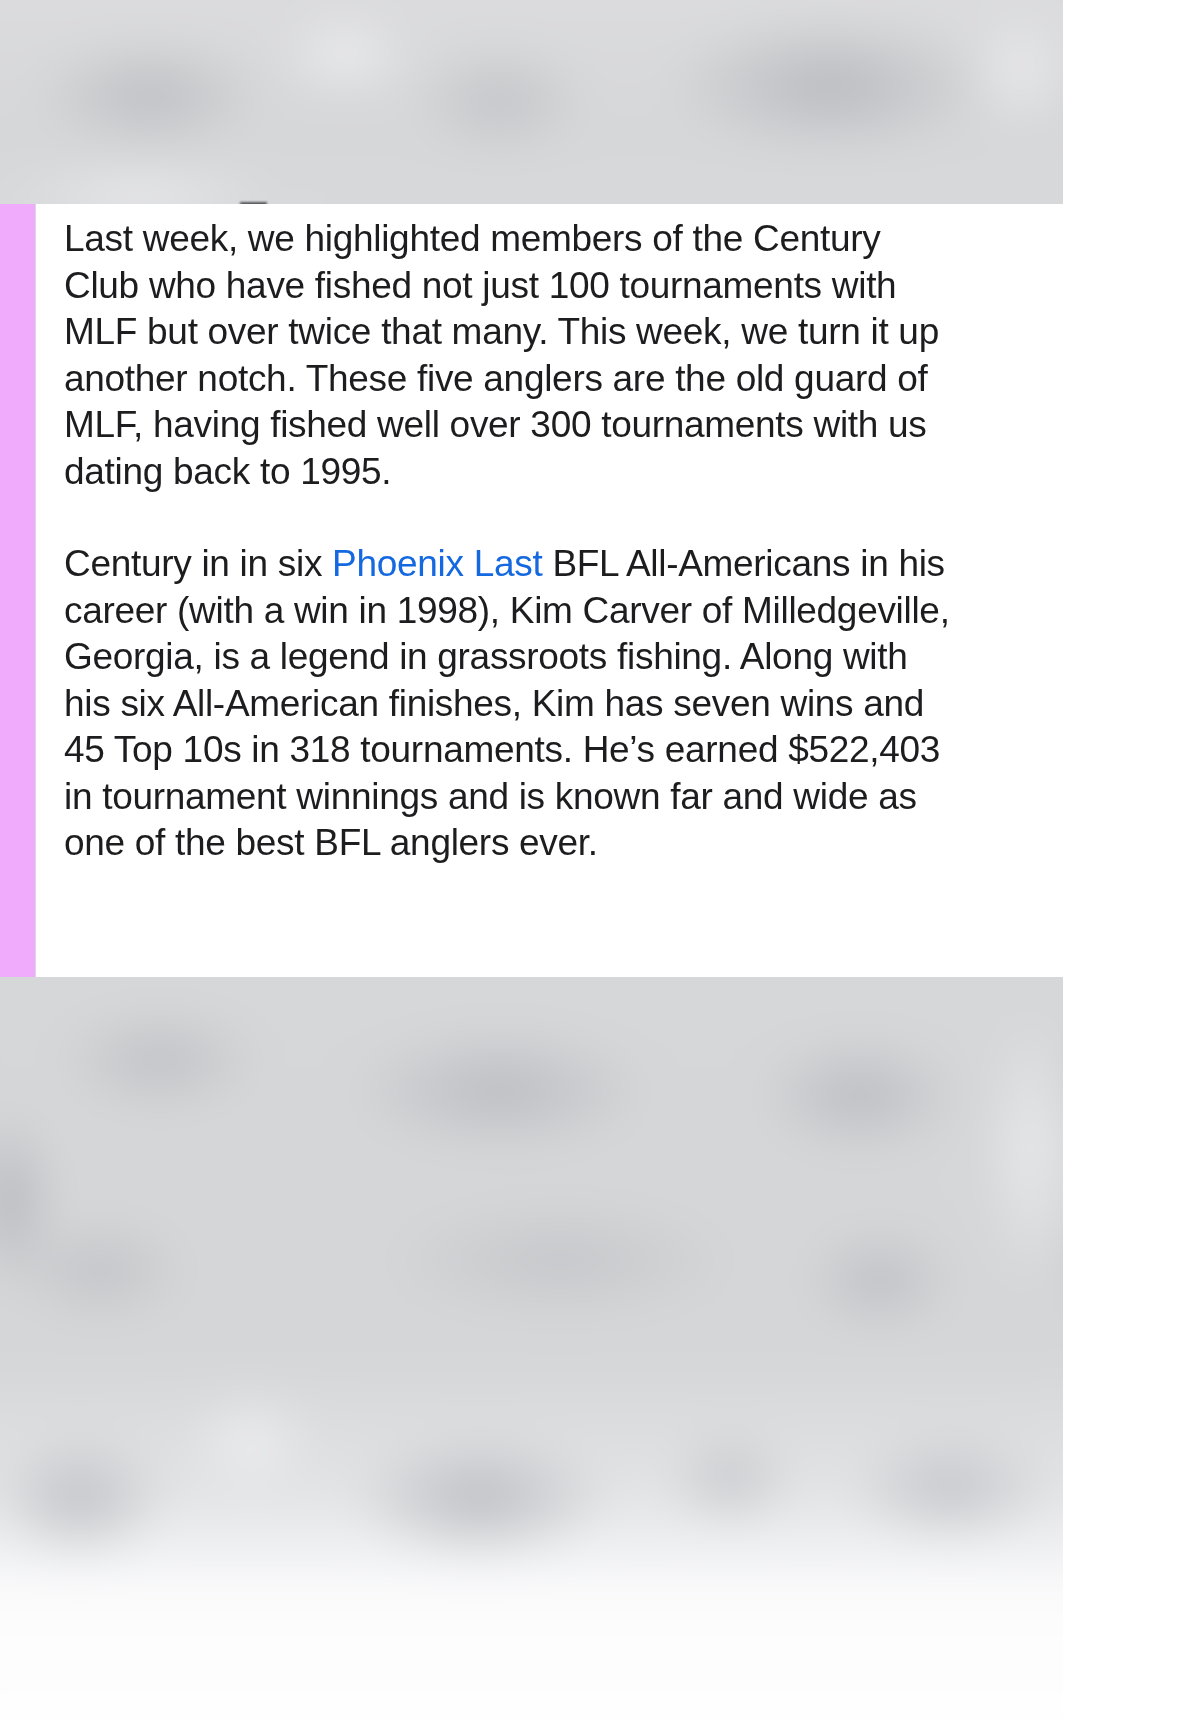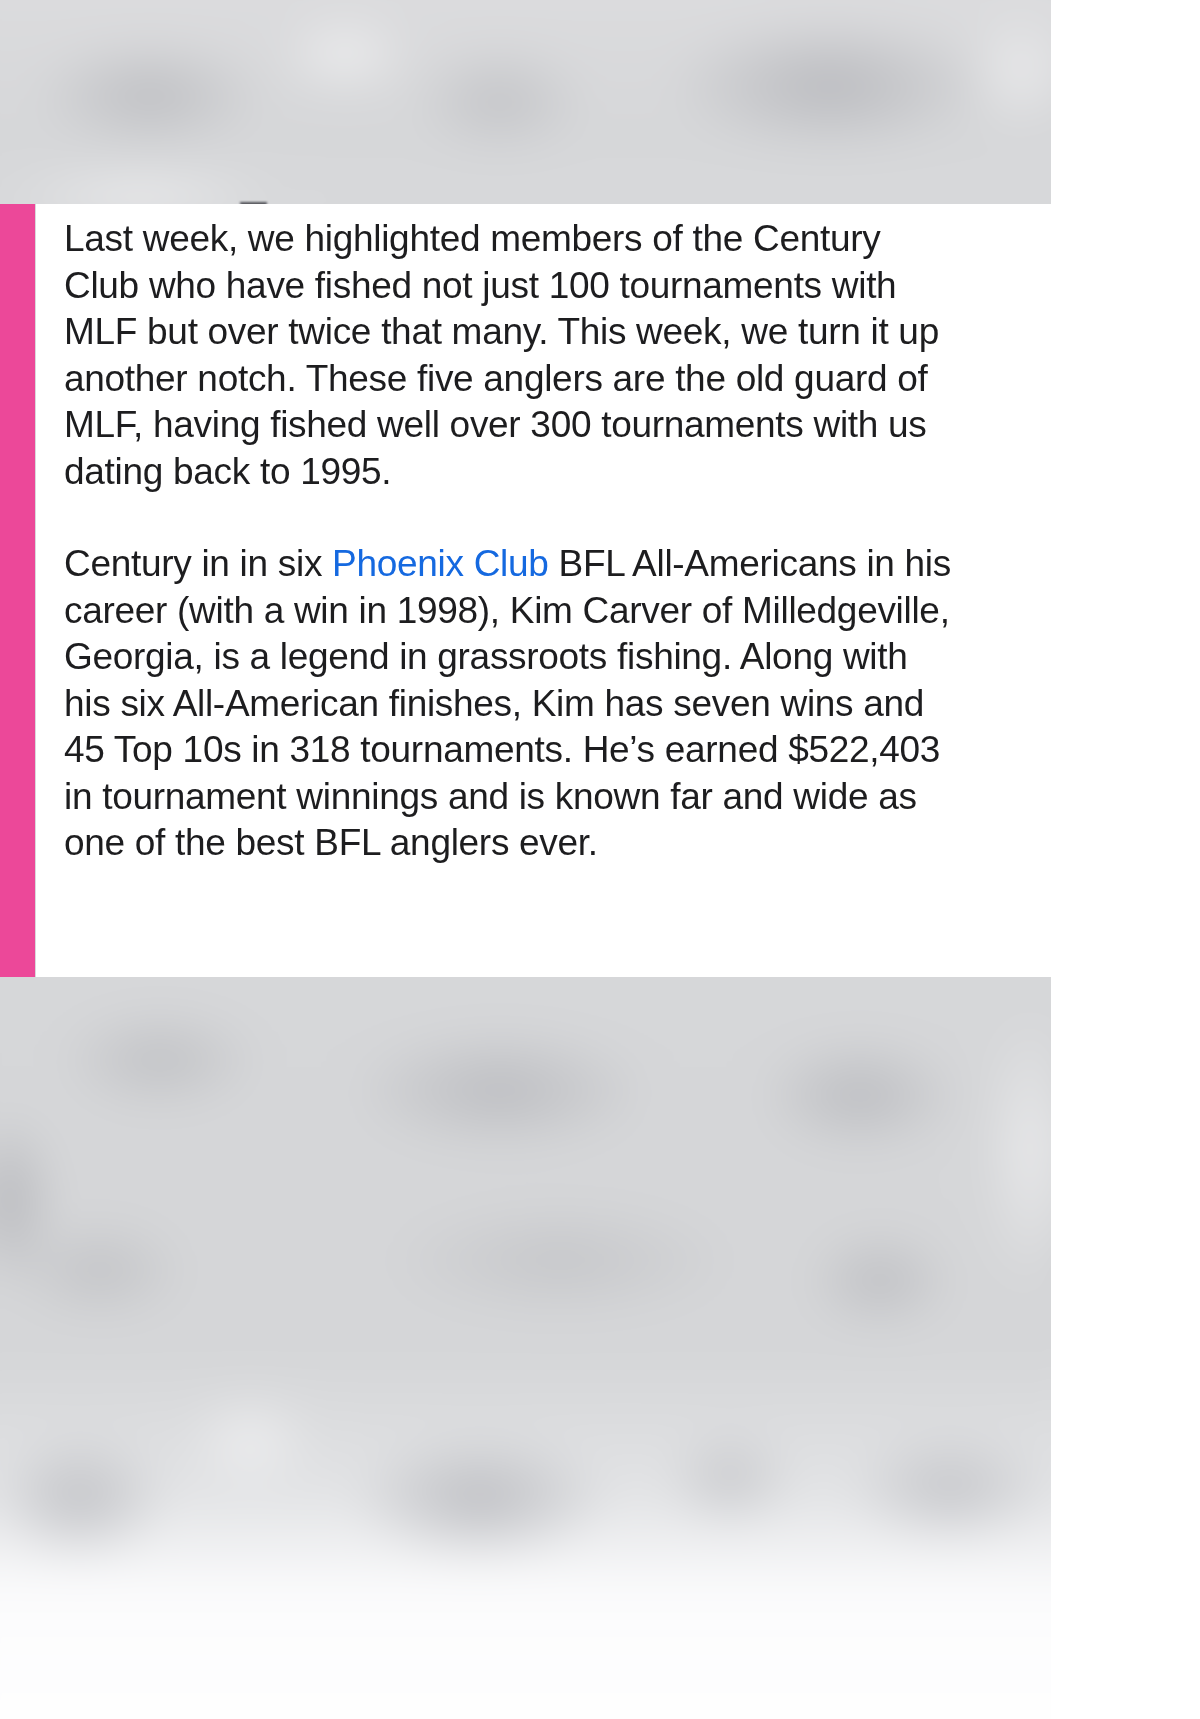--- a/index.html
+++ b/index.html
@@ -5,22 +5,23 @@
   html, body {
     margin: 0;
     padding: 0;
     background: #ffffff;
     font-family: "Liberation Sans", sans-serif;
   }
   #screen {
     position: relative;
     width: 1051px;
     height: 1719px;
-    background: #ec4899;
+    background: #f0abfc;
     overflow: hidden;
+    padding-left: 12px;
   }
 
   
   .blur-region { position: absolute; overflow: hidden; }
   .blur-layer  { position: absolute; inset: -50px; filter: blur(20px); }
 
   #top-blur { top: 0; left: 0; width: 1200px; height: 204px; }
   #top-blur .blur-layer {
     background:
       radial-gradient(ellipse 170px 80px at 200px 145px, rgba(168,169,174,.55), rgba(168,169,174,0) 70%),
@@ -112,21 +113,21 @@
   <div id="avatar-peek"></div>
 
   <div id="article-card">
     <div class="article-body">
       <p>Last week, we highlighted members of the Century
 Club who have fished not just 100 tournaments with
 MLF but over twice that many. This week, we turn it up
 another notch. These five anglers are the old guard of
 MLF, having fished well over 300 tournaments with us
 dating back to 1995.</p>
-      <p><span>Century in in six </span><a class="inline-link">Phoenix Club</a><span> BFL All-Americans in his
+      <p><span>Century in in six </span><a class="inline-link">Phoenix Last</a><span> BFL All-Americans in his
 career (with a win in 1998), Kim Carver of Milledgeville,
 Georgia, is a legend in grassroots fishing. Along with
 his six All-American finishes, Kim has seven wins and
 45 Top 10s in 318 tournaments. He’s earned $522,403
 in tournament winnings and is known far and wide as
 one of the best BFL anglers ever.</span></p>
     </div>
   </div>
 
   <div id="bottom-blur" class="blur-region">

